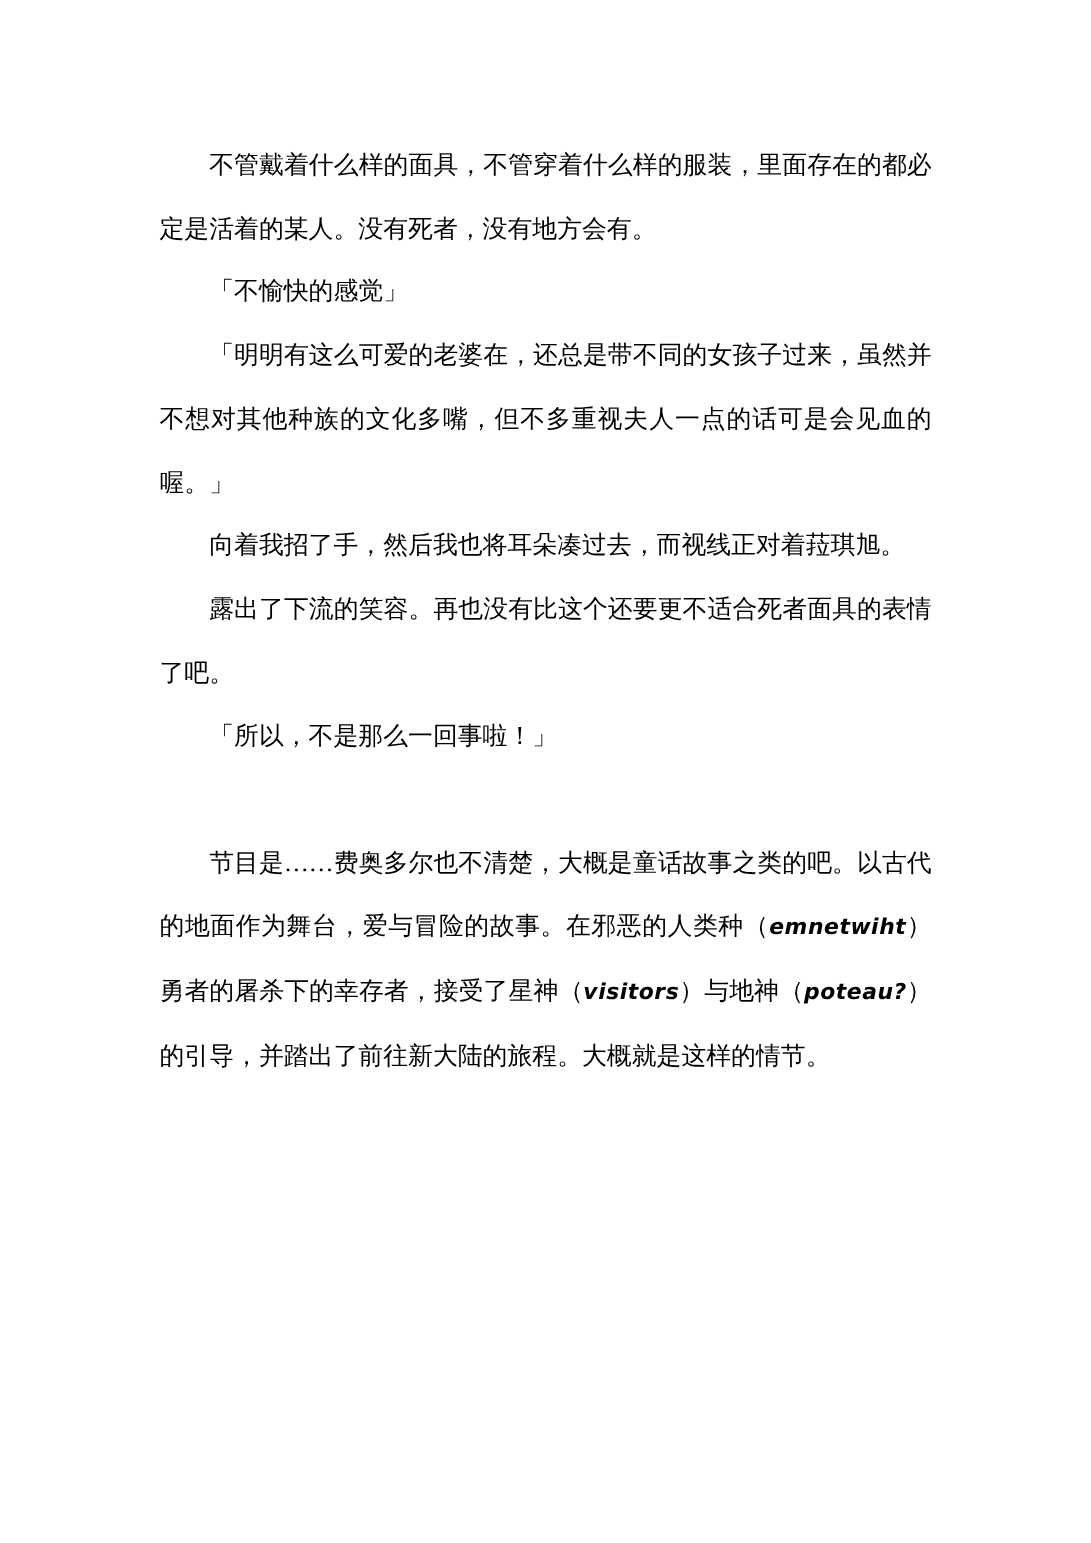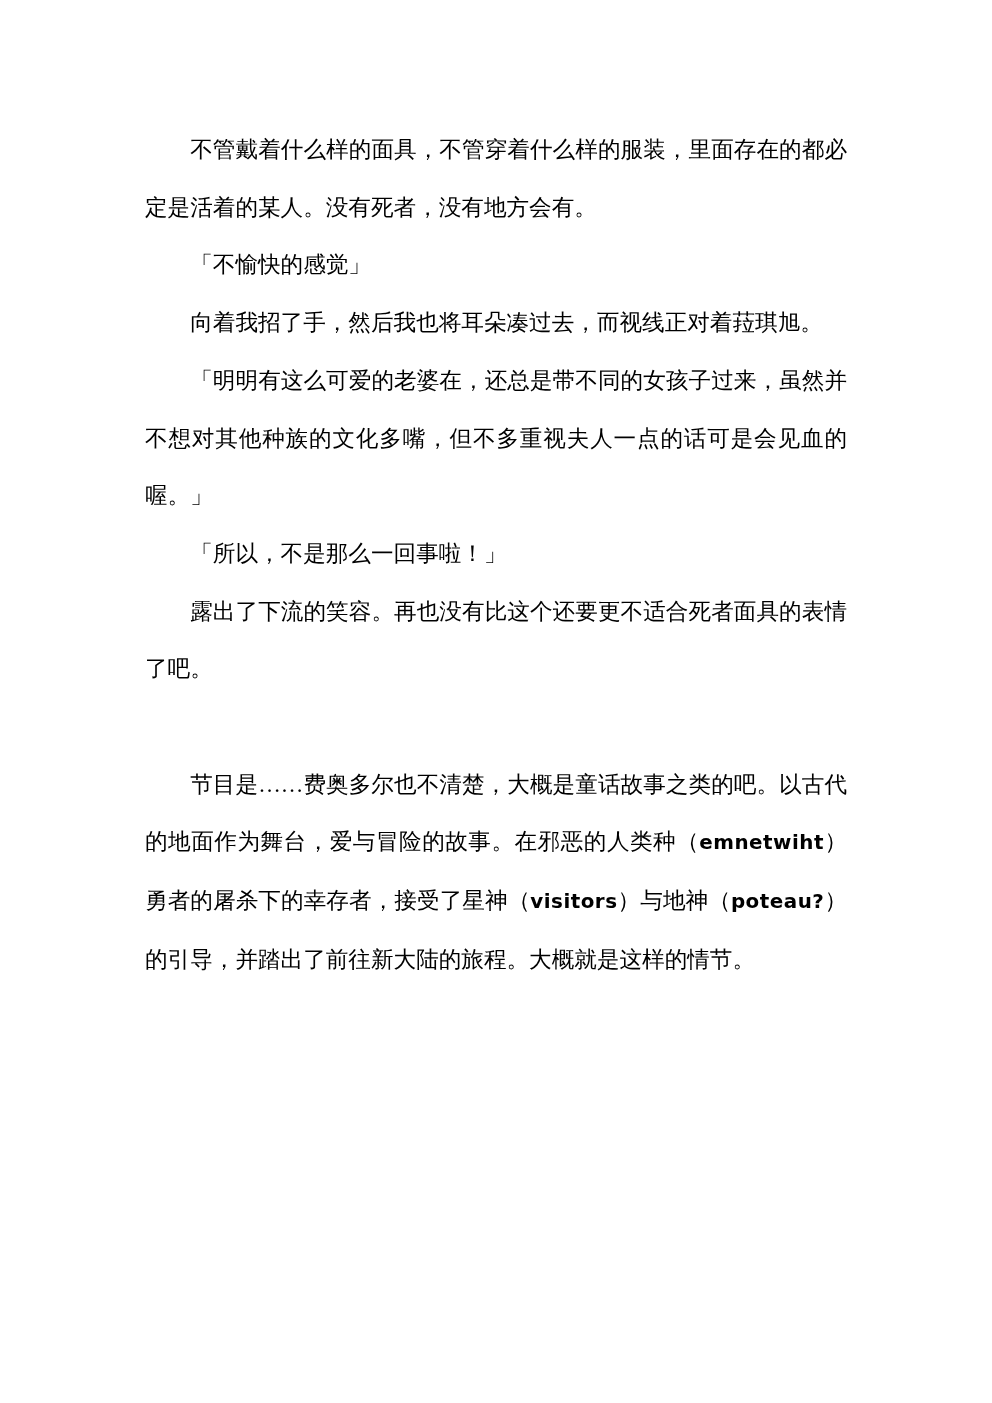--- a/index.html
+++ b/index.html
@@ -31,32 +31,33 @@
     text-indent: 2em;
     letter-spacing: 0;
     word-break: normal;
     color: #000000;
   }
   .section-break {
     height: 57.7px;
   }
   .latin {
     font-family: "DejaVu Sans", "Liberation Sans", sans-serif;
+    font-style: italic;
     font-weight: bold;
     font-size: 0.88em;
     letter-spacing: 0.5px;
   }
 </style>
 </head>
 <body>
 
 <div class="page" style="background: rgb(255, 255, 255);">
   <div class="content" id="content" style="color: rgb(0, 0, 0);">
       <p class="para"><span>不管戴着什么样的面具，不管穿着什么样的服装，里面存在的都必定是活着的某人。没有死者，没有地方会有。</span></p>
       <p class="para"><span>「不愉快的感觉」</span></p>
+      <p class="para"><span>「明明有这么可爱的老婆在，还总是带不同的女孩子过来，虽然并不想对其他种族的文化多嘴，但不多重视夫人一点的话可是会见血的喔。」</span></p>
       <p class="para"><span>向着我招了手，然后我也将耳朵凑过去，而视线正对着菈琪旭。</span></p>
-      <p class="para"><span>「明明有这么可爱的老婆在，还总是带不同的女孩子过来，虽然并不想对其他种族的文化多嘴，但不多重视夫人一点的话可是会见血的喔。」</span></p>
+      <p class="para"><span>露出了下流的笑容。再也没有比这个还要更不适合死者面具的表情了吧。</span></p>
       <p class="para"><span>「所以，不是那么一回事啦！」</span></p>
-      <p class="para"><span>露出了下流的笑容。再也没有比这个还要更不适合死者面具的表情了吧。</span></p>
       <div class="section-break"></div>
       <p class="para"><span>节目是……费奥多尔也不清楚，大概是童话故事之类的吧。以古代的地面作为舞台，爱与冒险的故事。在邪恶的人类种（</span><span class="latin">emnetwiht</span><span>）勇者的屠杀下的幸存者，接受了星神（</span><span class="latin">visitors</span><span>）与地神（</span><span class="latin">poteau?</span><span>）的引导，并踏出了前往新大陆的旅程。大概就是这样的情节。</span></p>
     </div>
 </div>
 
 </body></html>

